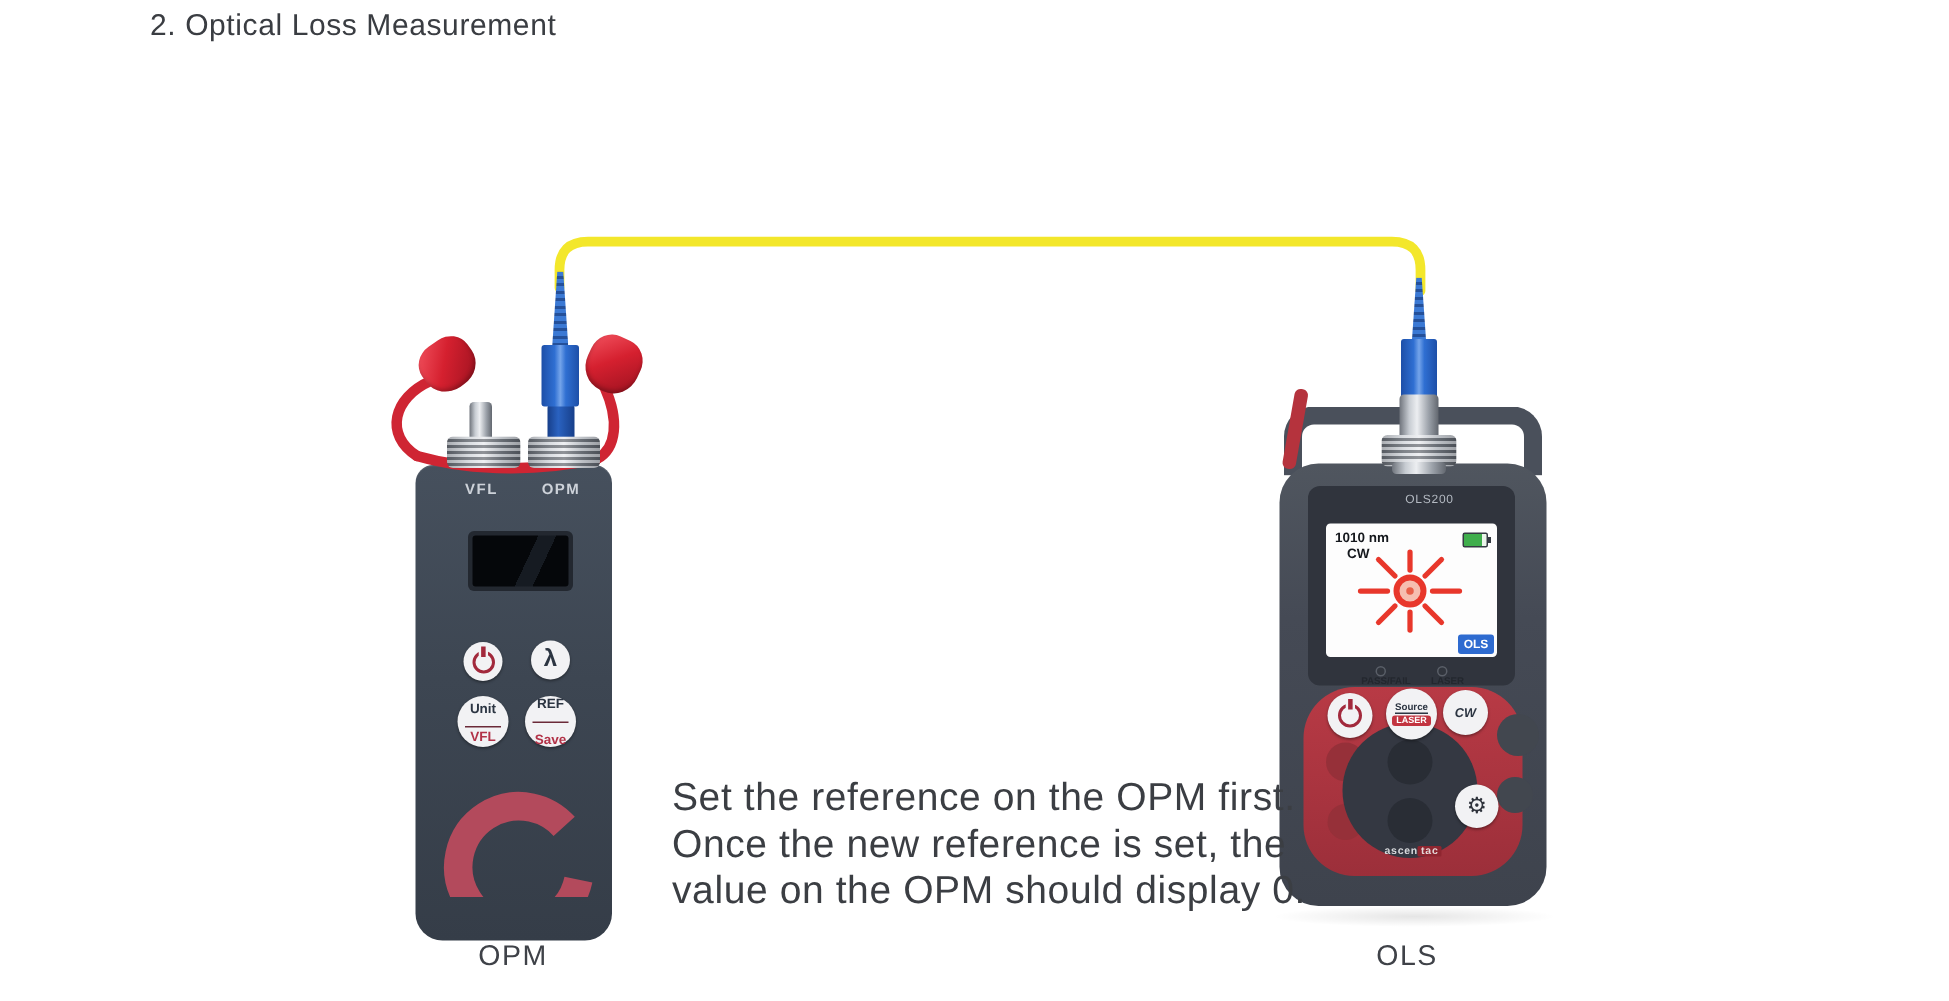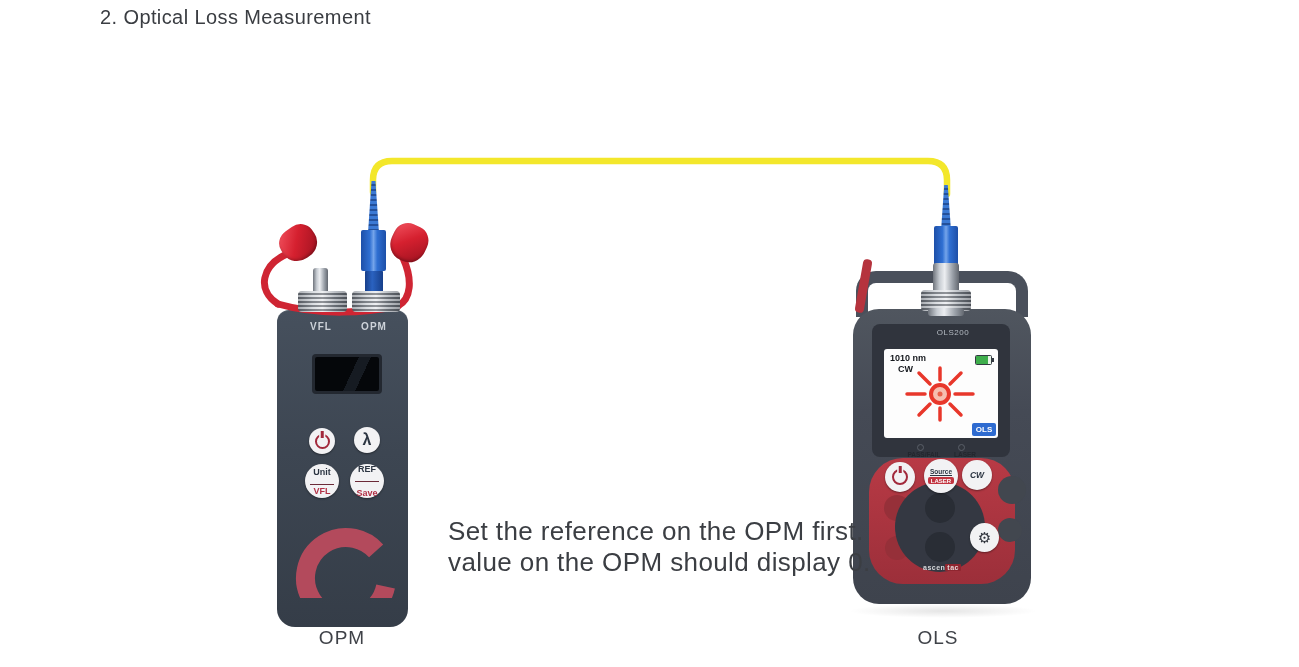--- a/index.html
+++ b/index.html
@@ -210,19 +210,20 @@
   </div>
 
   <div class="abs sc-boot" style="left:941px;top:185px;width:10px;height:46px;"></div>
   <div class="abs sc-body" style="left:934px;top:226px;width:24px;height:40px;"></div>
   <div class="abs metal" style="left:933px;top:263px;width:26px;height:31px;"></div>
   <div class="abs flange" style="left:921px;top:290px;width:50px;height:21px;"></div>
   <div class="abs metal" style="left:928px;top:308px;width:36px;height:8px;"></div>
 
   <div class="abs txt note">
     <div>Set the reference on the OPM first.</div>
+    <div>Once the new reference is set, the</div>
     <div>value on the OPM should display 0.</div>
   </div>
 
   <div class="abs caption" style="left:292px;">OPM</div>
   <div class="abs caption" style="left:888px;">OLS</div>
 
 </div>
 
 </body></html>

